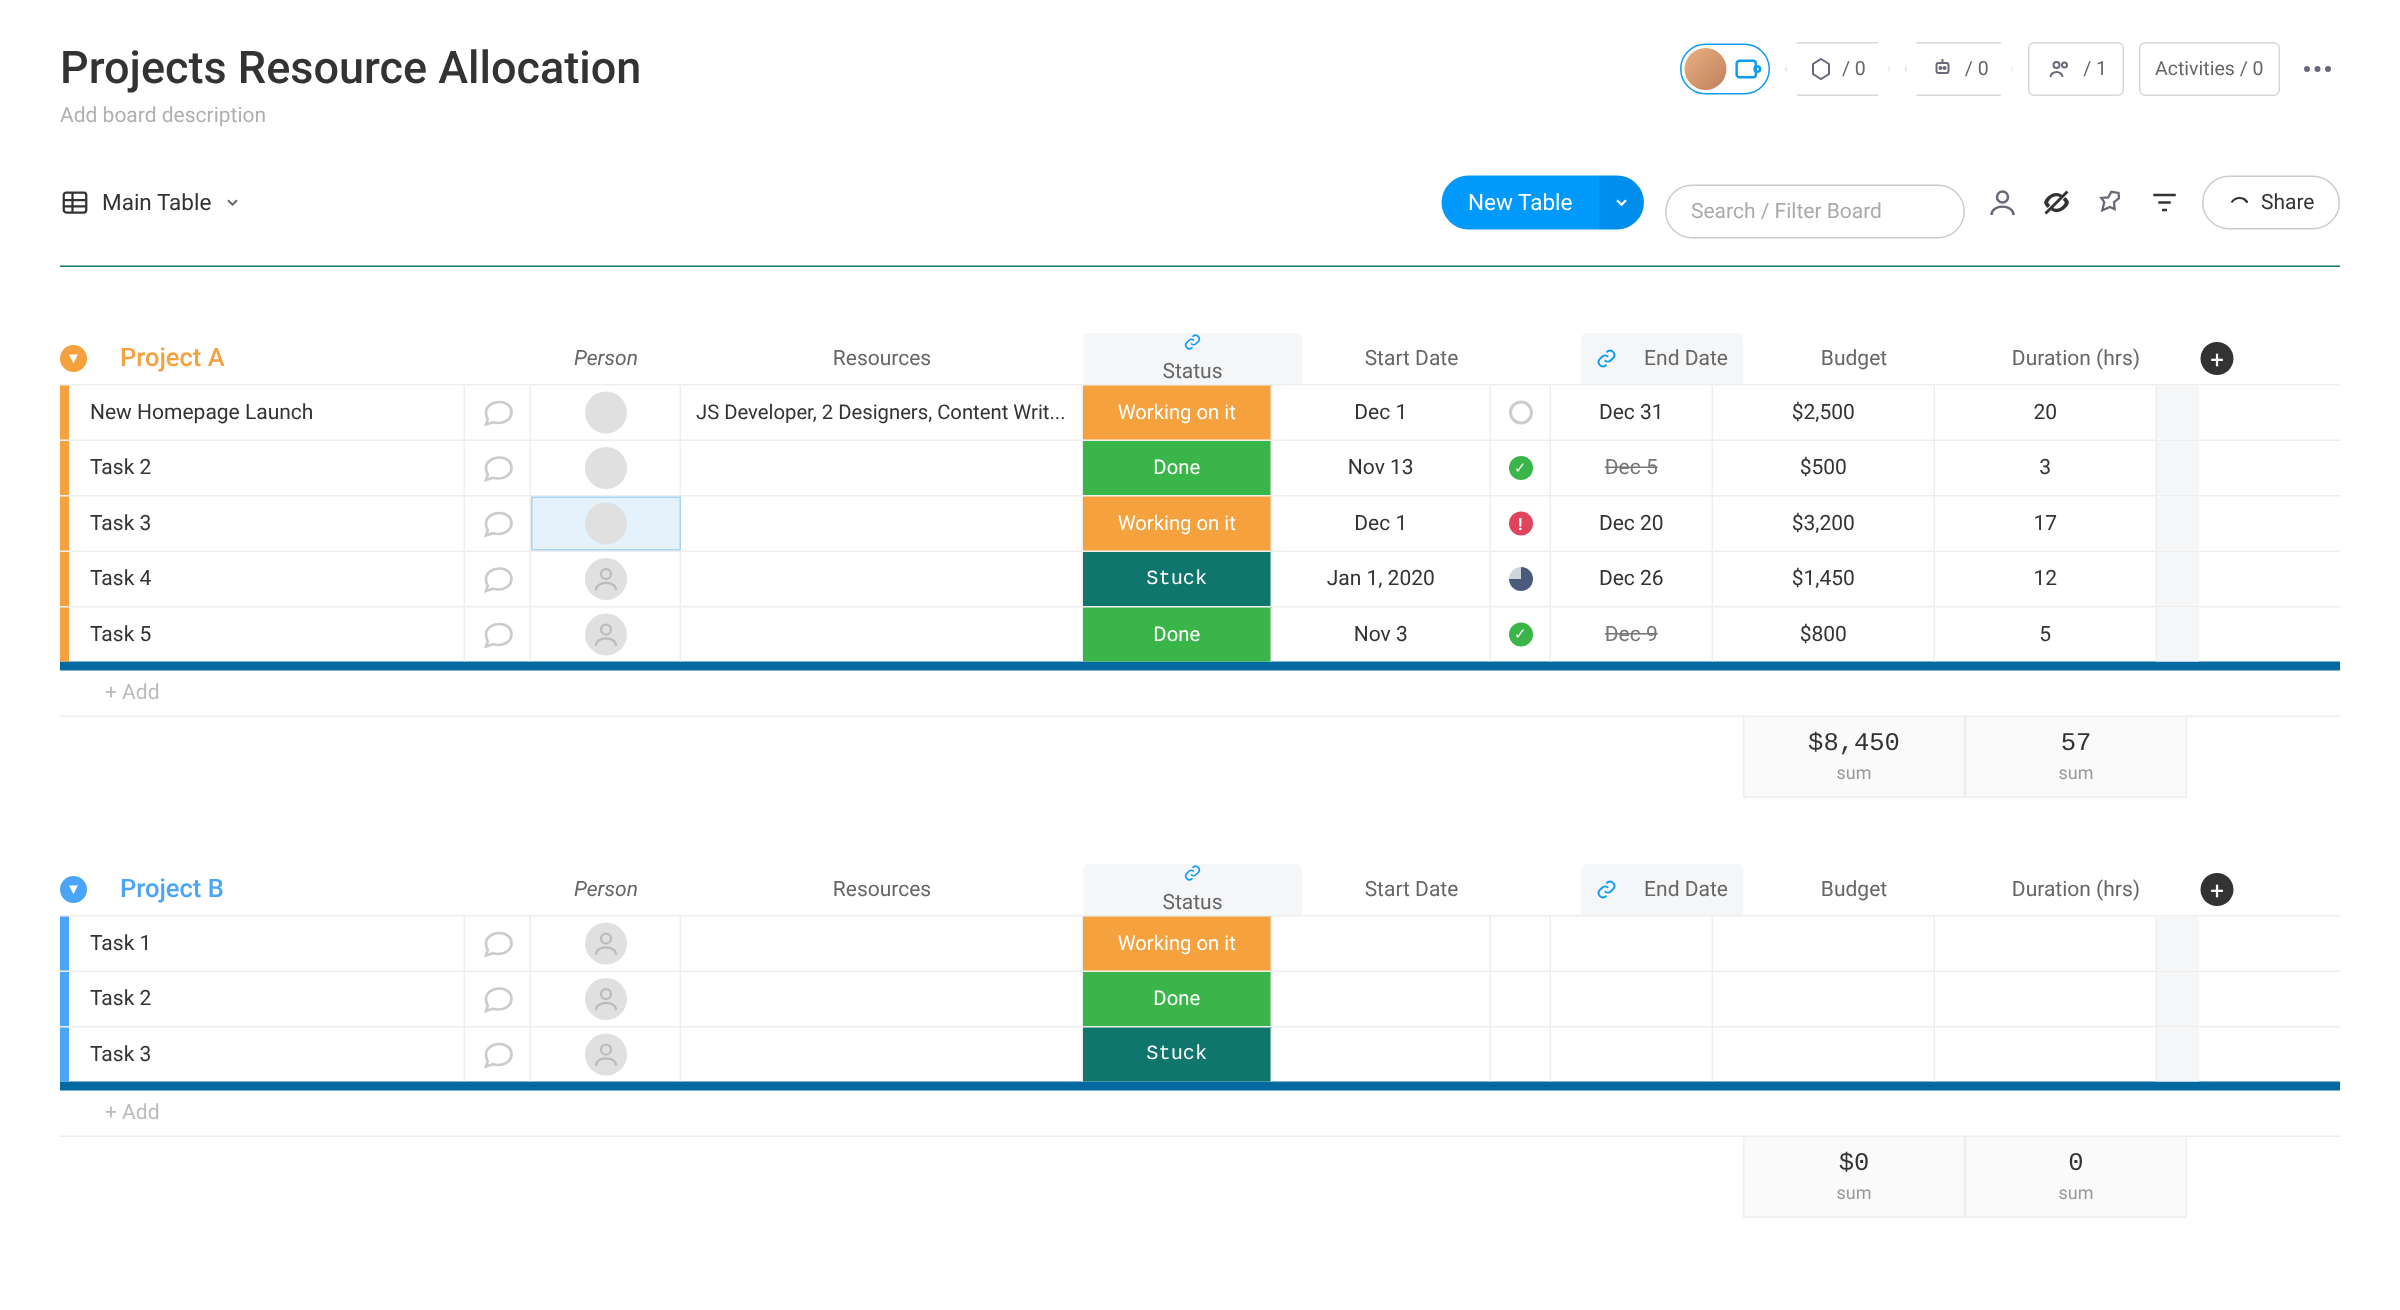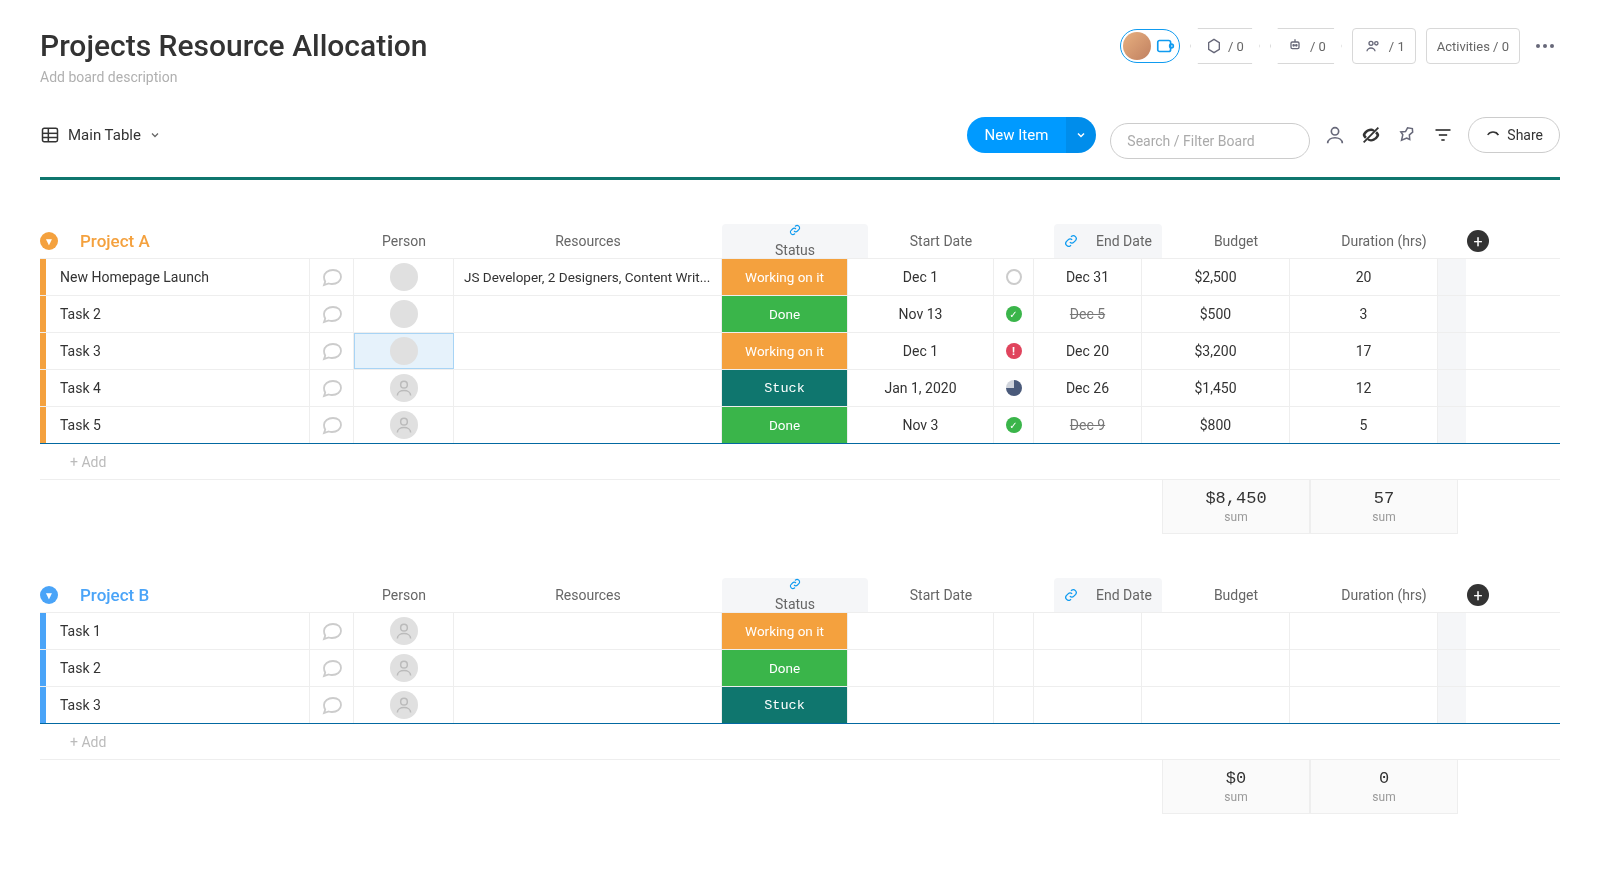--- a/index.html
+++ b/index.html
@@ -9,37 +9,37 @@
   .title { font-size: 30px; font-weight: 500; color: #333; }
   .desc { color: #b0b0b0; font-size: 14px; margin-top: 6px; }
   .header-right { display: flex; align-items: center; gap: 10px; }
   .avatar-pill { display: flex; align-items: center; border: 1px solid #0f9bf0; border-radius: 20px; padding: 2px; gap: 4px; }
   .avatar-pill .avatar { width: 28px; height: 28px; border-radius: 50%; background: linear-gradient(135deg,#e8b080,#c08060); }
   .tag-box { height: 36px; display: flex; align-items: center; padding: 0 10px; border: 1px solid #d8d8d8; color: #666; font-size: 13px; gap: 6px; position: relative; }
   .tag-box.hex { border-radius: 4px; clip-path: polygon(8px 0, calc(100% - 8px) 0, 100% 50%, calc(100% - 8px) 100%, 8px 100%, 0 50%); border: none; background: #fff; box-shadow: 0 0 0 1px #d8d8d8 inset; padding: 0 16px; }
   .tag-box.rnd { border-radius: 4px; }
   .dots { display: flex; gap: 3px; padding: 6px; cursor: pointer; }
   .dots span { width: 4px; height: 4px; background: #676879; border-radius: 50%; }
-  .toolbar { display: flex; align-items: center; justify-content: space-between; margin-top: 26px; padding-bottom: 18px; border-bottom: 3px solid #0f766e; }
+  .toolbar { display: flex; align-items: center; justify-content: space-between; margin-top: 26px; padding-bottom: 18px; border-bottom: 1px solid #0f766e; }
   .view-sel { display: flex; align-items: center; gap: 8px; color: #333; font-size: 15px; cursor: pointer; }
   .toolbar-right { display: flex; align-items: center; gap: 14px; }
   .new-item { display: flex; align-items: center; background: #009aff; color: #fff; border-radius: 20px; height: 36px; overflow: hidden; cursor: pointer; }
   .new-item .lbl { padding: 0 18px; font-size: 15px; }
   .new-item .dd { width: 30px; height: 36px; display: flex; align-items: center; justify-content: center; background: rgba(0,0,0,0.08); }
   .search { height: 36px; width: 200px; border: 1px solid #ccc; border-radius: 18px; padding: 0 16px; font-size: 14px; color: #888; display:flex; align-items:center;margin-top:12px; }
   .icon-btn { width: 22px; height: 22px; display: flex; align-items: center; justify-content: center; color: #676879; cursor: pointer; }
   .share-btn { height: 36px; border: 1px solid #ccc; border-radius: 18px; padding: 0 16px; display: flex; align-items: center; gap: 6px; color: #333; cursor: pointer; }
 
   .group { margin-top: 44px; }
   .group-head { display: flex; align-items: center; }
   .gcol { display:flex; align-items:center; justify-content:center; color:#666; font-size:14px; height:34px; }
   .colw-toggle { width: 40px; justify-content:flex-start; }
   .colw-title { width: 230px; justify-content:flex-start; }
   .colw-chat { width: 44px; }
-  .colw-person { width: 100px; }
+  .colw-person { width: 100px; font-style: italic; }
   .colw-res { width: 268px; }
   .colw-status { width: 146px; background:#f5f6f8; gap:6px;flex-direction:column; }
   .colw-start { width: 146px; }
   .colw-endicon { width:40px; }
   .colw-end { width:108px; background:#f5f6f8; gap:18px; justify-content:center; }
   .colw-endwrap { width:148px; display:flex; }
   .colw-budget { width:148px; }
   .colw-dur { width:148px; }
   .colw-add { width:40px; }
   .group-head .colw-status, .group-head .colw-endwrap .colw-end { border-top-left-radius:4px; border-top-right-radius:4px; }
@@ -69,21 +69,21 @@
   .st-done { background:#3ab54a; }
   .st-stuck { background:#0f766e;font-family:Liberation Mono, monospace; }
   .row .start { width:146px; color:#333; }
   .row .endicon { width:40px; }
   .row .end { width:108px; color:#333; }
   .row .end.strike { text-decoration: line-through; color:#777;text-align:right; }
   .row .budget { width:148px; color:#333; }
   .row .dur { width:148px; color:#333; }
   .row .tail { width:28px; background:#f5f6f8; }
 
-  .addrow { display:flex; align-items:center; height:37px; border-top:1px solid #0369a1; border-bottom:1px solid #eee; }
+  .addrow { display:flex; align-items:center; height:37px; border-top:6px solid #0369a1; border-bottom:1px solid #eee; }
   .addrow .bar { width:6px; opacity:0.4; }
   .orange .addrow .bar { background:#f4a13e; }
   .blue .addrow .bar { background:#4aa4f8; }
   .addrow .txt { padding-left:24px; color:#bbb; font-size:14px; }
 
   .sumrow { display:flex; height:54px; }
   .sumrow .sp { flex:0 0 auto; }
   .sumcell { display:flex; flex-direction:column; align-items:center; justify-content:center; border:1px solid #eee; border-top:none; background:#fafafa; }
   .sumcell .v { font-size:17px; color:#333;font-family:Liberation Mono, monospace; }
   .sumcell .l { font-size:12px; color:#999; margin-top:2px; }
@@ -161,21 +161,21 @@
           <line x1="3" y1="15" x2="21" y2="15"></line>
           <line x1="10" y1="4" x2="10" y2="20"></line>
         </svg>
       <span>Main Table</span>
       <svg width="12" height="12" viewBox="0 0 24 24" fill="none" stroke="#666" stroke-width="2.5">
           <polyline points="6 9 12 15 18 9"></polyline>
         </svg>
     </div>
     <div class="toolbar-right">
       <div class="new-item">
-        <span class="lbl">New Item</span>
+        <span class="lbl">New Table</span>
         <span class="dd">
           <svg width="12" height="12" viewBox="0 0 24 24" fill="none" stroke="#fff" stroke-width="3">
               <polyline points="6 9 12 15 18 9"></polyline>
             </svg>
         </span>
       </div>
       <div class="search">
         <span style="color:#aaa;">Search / Filter Board</span>
       </div>
       <div class="icon-btn">

